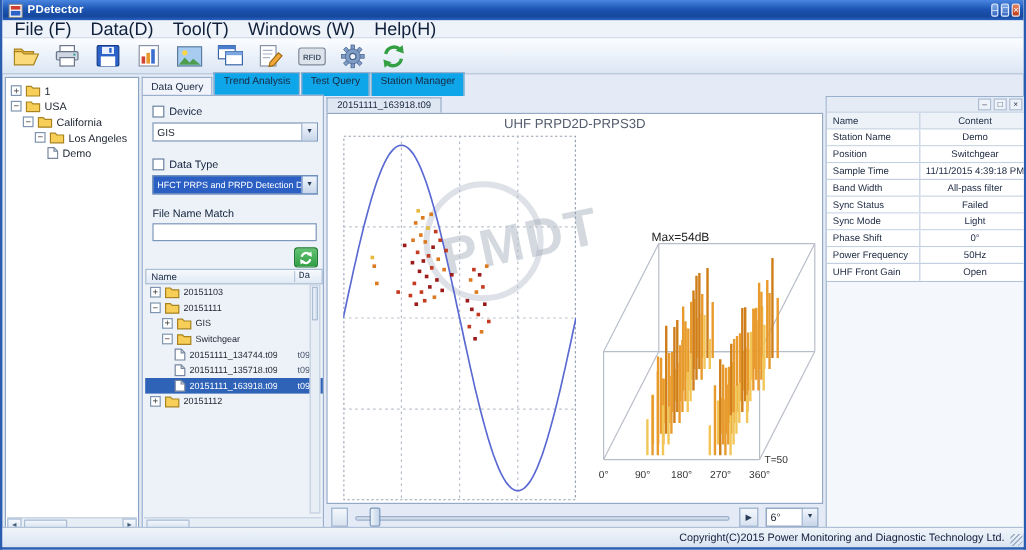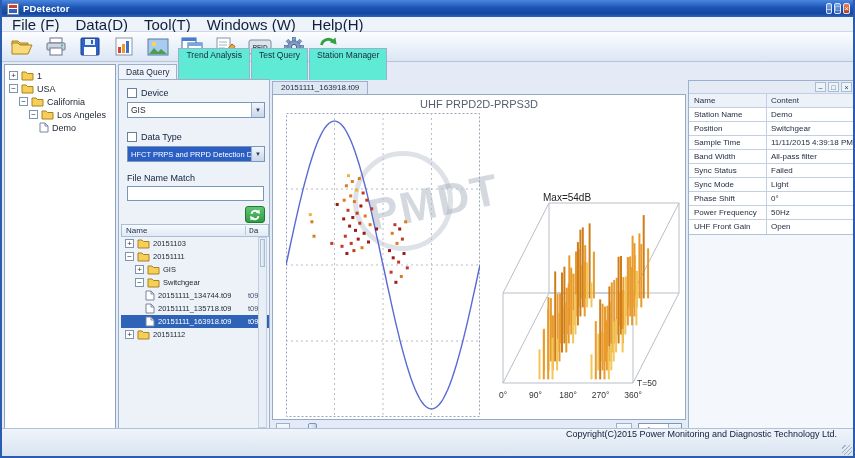--- a/index.html
+++ b/index.html
@@ -46,22 +46,22 @@
   .tree-row.sel .t-da { color:#fff; }
   .hscroll { position:absolute; left:1px; right:1px; bottom:1px; height:12px; background:#e8eef6;
              border-top:1px solid #c2cfe0; display:flex; align-items:center; }
   .scroll-arrow { width:12px; height:11px; font-size:6px; line-height:11px; text-align:center; color:#4a5e7e;
                   background:linear-gradient(180deg,#f6f9fd,#d6e1ef); border:1px solid #a8bcd4; }
   .scroll-thumb { width:36px; height:10px; margin-left:2px;
                   background:linear-gradient(180deg,#f2f6fb,#cfdcec); border:1px solid #a8bcd4; border-radius:1px; }
 
   
   #tabs { position:absolute; left:116px; top:63px; height:17px; display:flex; align-items:flex-end; }
-  .tab { height:32px; line-height:13px; padding:0 7px; font-size:8.5px; color:#1a2840;
-         background:#5eead4; border:1px solid #9ab0cc; border-bottom:none; margin-right:1px; }
+  .tab { height:20px; line-height:13px; padding:0 7px; font-size:8.5px; color:#1a2840;
+         background:#0ea5e9; border:1px solid #9ab0cc; border-bottom:none; margin-right:1px; }
   .tab.active { height:16px; line-height:15px; background:#f0f4fa; }
 
   
   #query-panel { position:absolute; left:116px; top:79px; width:152px; height:366px;
                  background:#edf2f9; border:1px solid #9ab0cc; }
   .cb { display:inline-block; width:10px; height:10px; background:#fff; border:1px solid #66809e;
         margin-right:4px; vertical-align:-2px; }
   .q-label { font-size:9px; color:#10203a; }
   .dd { position:absolute; height:16px; background:#fff; border:1px solid #7a96b8; display:flex; align-items:center; }
   .dd-text { flex:1; padding:0 3px; font-size:8.5px; overflow:hidden; white-space:nowrap; }
@@ -116,26 +116,26 @@
                   border-bottom:1px solid #c2cfe0; }
   #pane-buttons { position:absolute; right:2px; top:1px; display:flex; gap:2px; }
   .pane-btn { width:11px; height:10px; font-size:7px; line-height:9px; text-align:center; color:#30405a;
               border:1px solid #aabcd2; background:#eef3fa; }
   #props-table { position:absolute; left:0; top:13px; width:165px; border-bottom:1px solid #b2c2d8; }
   .prow { display:flex; height:14px; line-height:13px; background:#fff; border-bottom:1px solid #c2d0e2;
           font-size:8px; color:#1c2840; white-space:nowrap; }
   .prow:last-child { border-bottom:none; }
   .prow.phead { background:#edf2f8; color:#22324a; }
   .pc1 { width:78px; padding-left:5px; border-right:1px solid #c2d0e2; overflow:hidden; flex:none; }
-  .pc2 { flex:1; padding-left:4px; overflow:hidden; }
-
-  
-  #statusbar { position:absolute; left:0; right:0; bottom:0; height:28px;
+  .pc2 { flex:1; padding-left:4px; overflow:hidden;text-align:center; }
+
+  
+  #statusbar { position:absolute; left:0; right:0; bottom:0; height:17px;
                background:linear-gradient(180deg,#eff4fa,#d9e4f1); border-top:1px solid #b0c0d8;
-               display:flex; align-items:flex-start; justify-content:flex-end; }
+               display:flex; align-items:center; justify-content:flex-end; }
   #copyright { font-size:9px; color:#101c3a; margin-right:16px; }
   #grip { position:absolute; right:1px; bottom:1px; width:10px; height:10px;
           background:repeating-linear-gradient(135deg,transparent 0 2px,#9eb0c8 2px 3px); }
 </style>
 </head>
 <body>
 
 <div id="app">
 
   <div id="titlebar">

